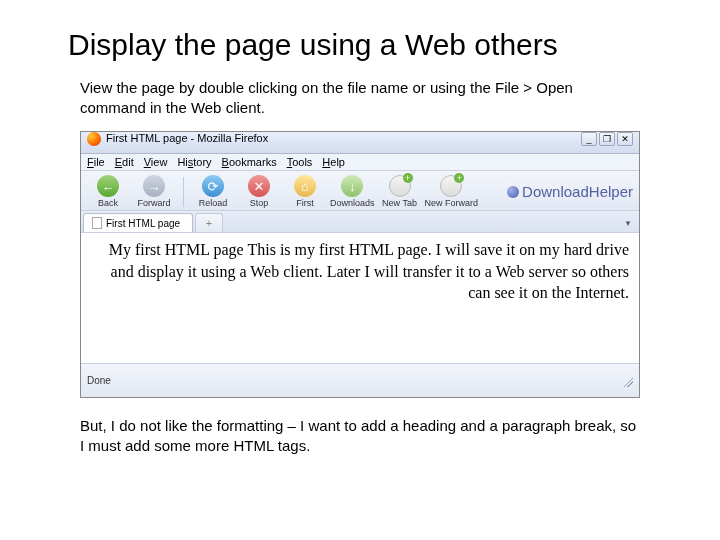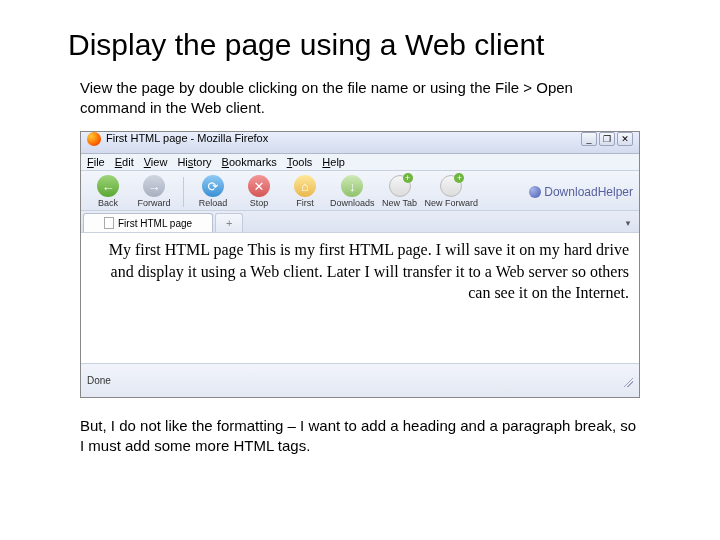--- a/index.html
+++ b/index.html
@@ -119,21 +119,21 @@
     display: flex; align-items:center; justify-content:center;
     line-height:1;
   }
   .tsep {
     width: 1px; height: 30px;
     background: #c3cadb;
     margin: 0 4px;
   }
   .dl-helper {
     margin-left: auto;
-    font-size: 12px;
+    font-size: 15px;
     color: #5560a0;
     display:flex; align-items:center; gap:3px;
   }
   .dl-helper .dot {
     width: 12px; height:12px;
     background: radial-gradient(circle at 30% 30%,#a6b4e8,#4a5cb3);
     border-radius:50%;
   }
   .tabstrip {
     background: linear-gradient(#e7ecf6,#dce3f1);
@@ -143,21 +143,21 @@
     height: 22px;
     padding: 2px 2px 0 2px;
     gap: 2px;
   }
   .tab {
     background: #fdfdfd;
     border: 1px solid #b6bfd0;
     border-bottom: none;
     border-radius: 3px 3px 0 0;
     display: flex; align-items: center;
-    padding: 0 20px;
+    padding: 0 8px;
     font-size: 10px; gap:4px;
     min-width: 110px;
   }
   .tab .page-icon {
     width: 10px; height:12px;
     background: #fff;
     border: 1px solid #aaa;
     position: relative;
   }
   .newtab-btn {
@@ -199,21 +199,21 @@
     margin-left:auto;
     width: 12px; height: 12px;
     background:
       linear-gradient(135deg, transparent 60%, #9aa4bc 60%, #9aa4bc 65%, transparent 65%,
                       transparent 75%, #9aa4bc 75%, #9aa4bc 80%, transparent 80%);
   }
 </style>
 </head>
 <body>
 
-<h1 class="slide-title">Display the page using a Web client</h1>
+<h1 class="slide-title">Display the page using a Web others</h1>
 
 <p class="body-text">View the page by double clicking on the file name or using the File &gt; Open command in the Web client.</p>
 
 <div class="browser-window">
 
   <div class="titlebar">
     <div class="ff-icon"></div>
     <span class="titlebar-text">First HTML page - Mozilla Firefox</span>
     <div class="win-controls">
       <div class="win-btn">_</div>

